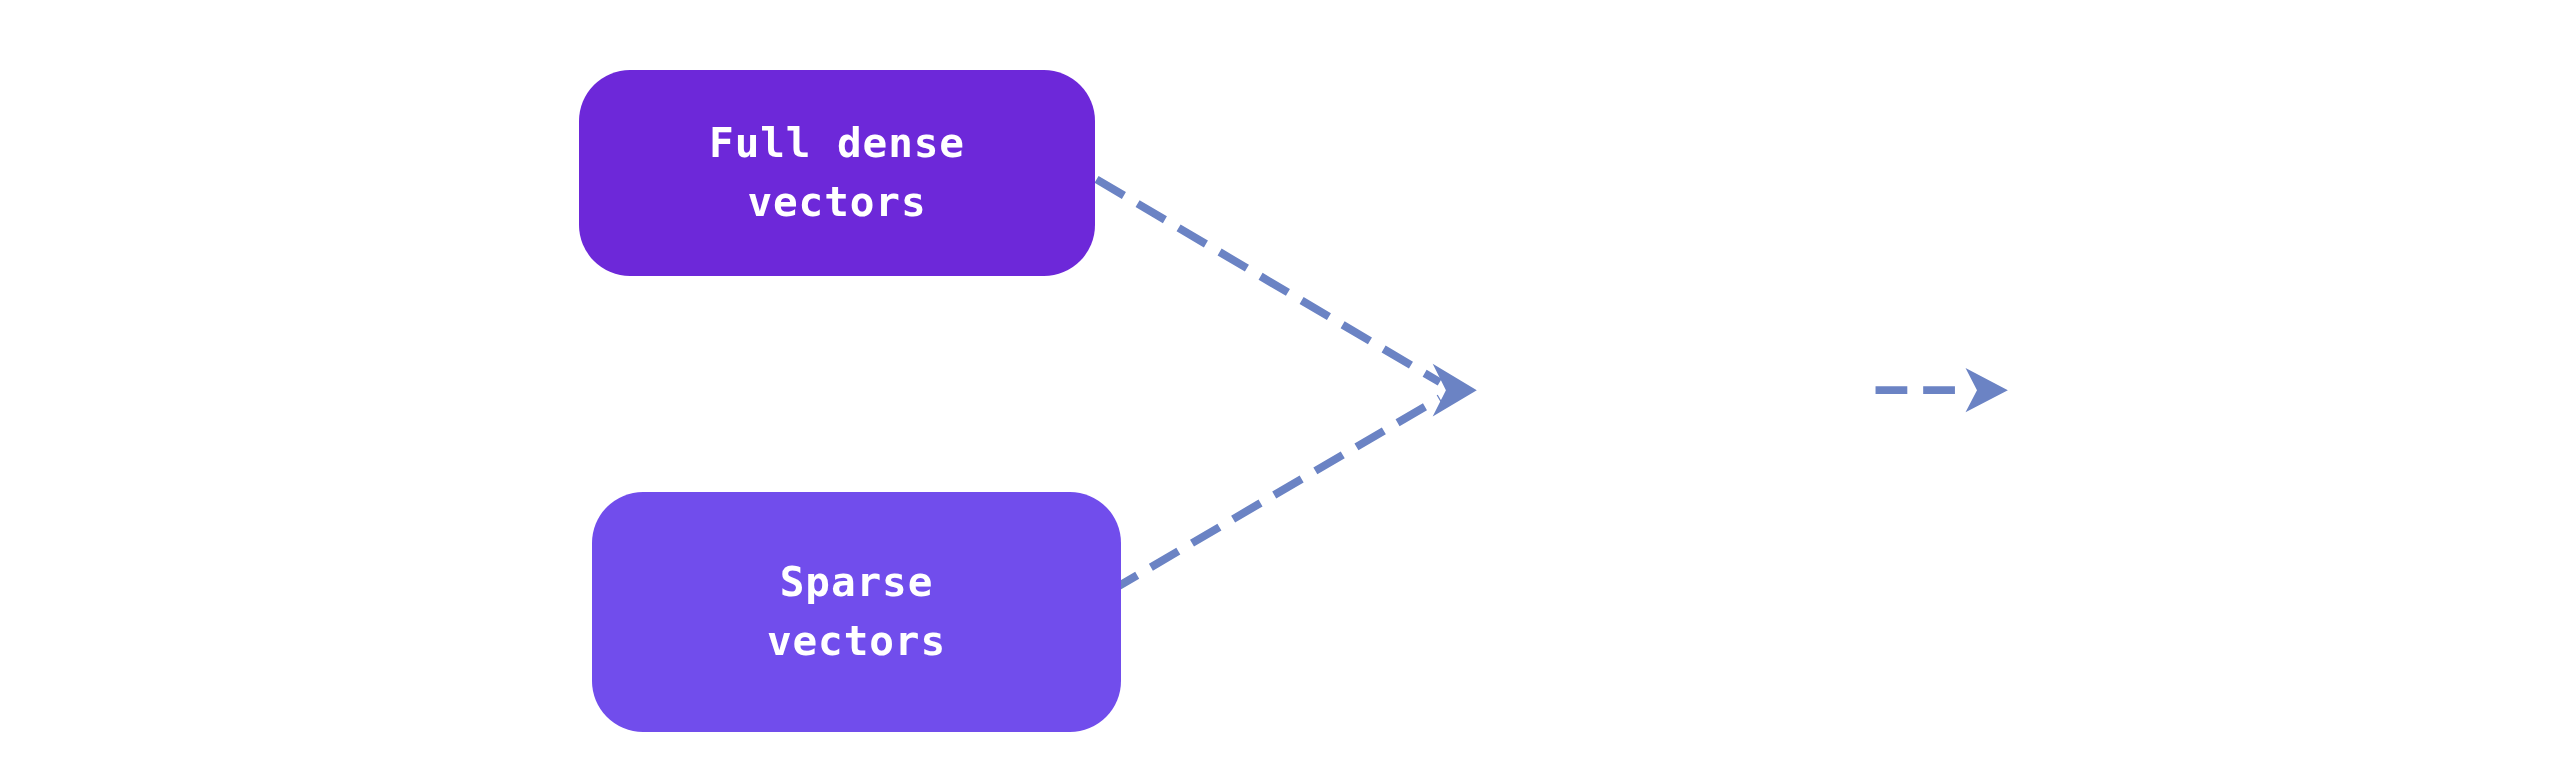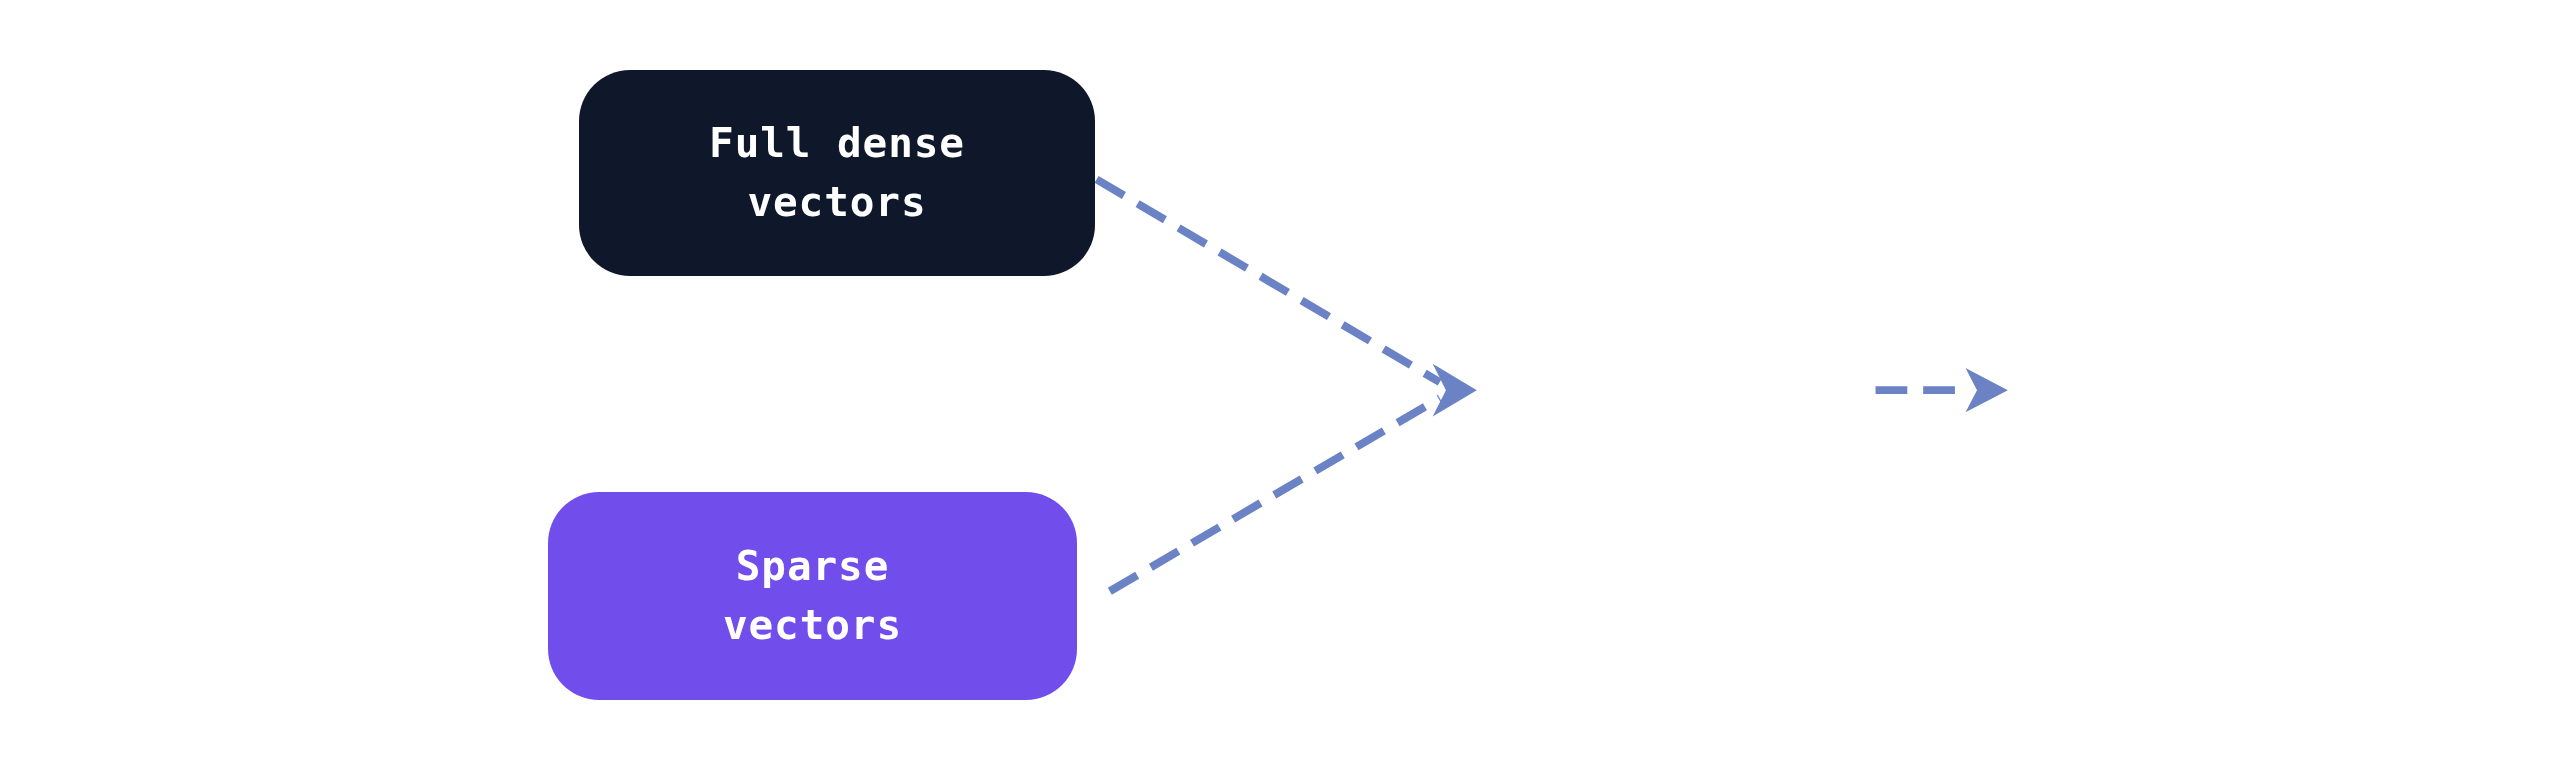--- a/index.html
+++ b/index.html
@@ -33,42 +33,42 @@
   .node-label {
     color: #ffffff;
     font-weight: bold;
     font-size: 41px;
     line-height: 1.45;
     letter-spacing: 0.9px;
     text-align: center;
     white-space: pre-line;
   }
   .node-full-dense { left: 579px; top: 70px;  width: 516px; height: 206px; }
-  .node-sparse     { left: 548px; top: 492px; width: 529px; height: 208px; }
+  .node-sparse     { left: 592px; top: 492px; width: 529px; height: 240px; }
   .node-late       { left: 1475px; top: 284px; width: 397px; height: 213px; }
 </style>
 </head>
 <body>
 
 <div class="canvas">
 
   <svg class="edges-layer" viewBox="0 0 2920 878" xmlns="http://www.w3.org/2000/svg">
 
     <line x1="1243" y1="203" x2="1632" y2="433" stroke-width="9" stroke-dasharray="36 18" stroke-linecap="butt" fill="none" stroke="#6B83C4"></line>
 
     <line x1="1258" y1="670" x2="1632" y2="451" stroke-width="9" stroke-dasharray="36 18" stroke-linecap="butt" fill="none" stroke="#6B83C4"></line>
 
     <polygon points="1674,442 1624,412 1639,442 1624,472" stroke="none" fill="#6B83C4"></polygon>
 
     <line x1="2126" y1="442" x2="2230" y2="442" stroke-width="9" stroke-dasharray="36 18" stroke-linecap="butt" fill="none" stroke="#6B83C4"></line>
 
     <polygon points="2276,442 2228,417 2241,442 2228,467" stroke="none" fill="#6B83C4"></polygon>
   </svg>
 
-  <div class="node node-full-dense" style="background-color: #0f172a;">
+  <div class="node node-full-dense" style="background-color: #6d28d9;">
     <span class="node-label">Full dense
 vectors</span>
   </div>
 
   <div class="node node-sparse" style="background-color: rgb(113, 77, 236);">
     <span class="node-label">Sparse
 vectors</span>
   </div>
 
 

